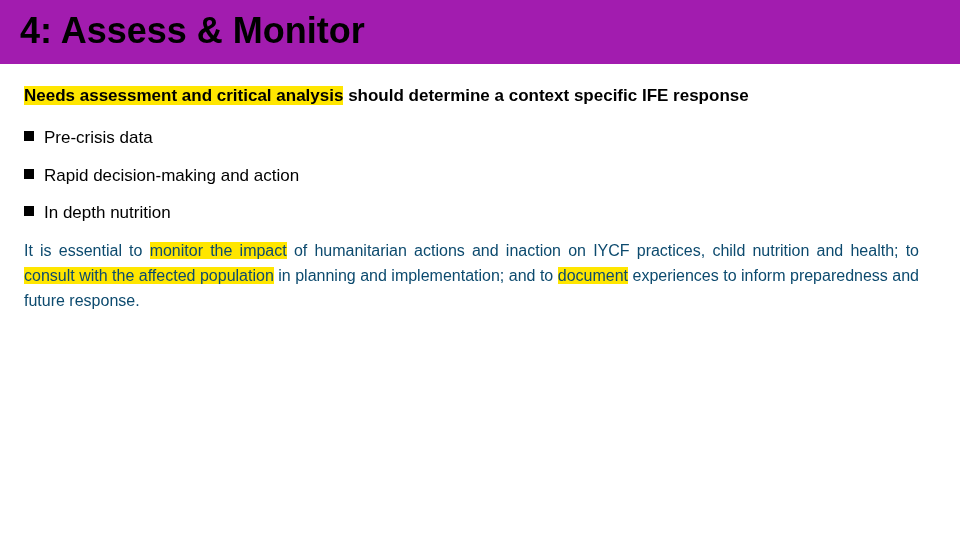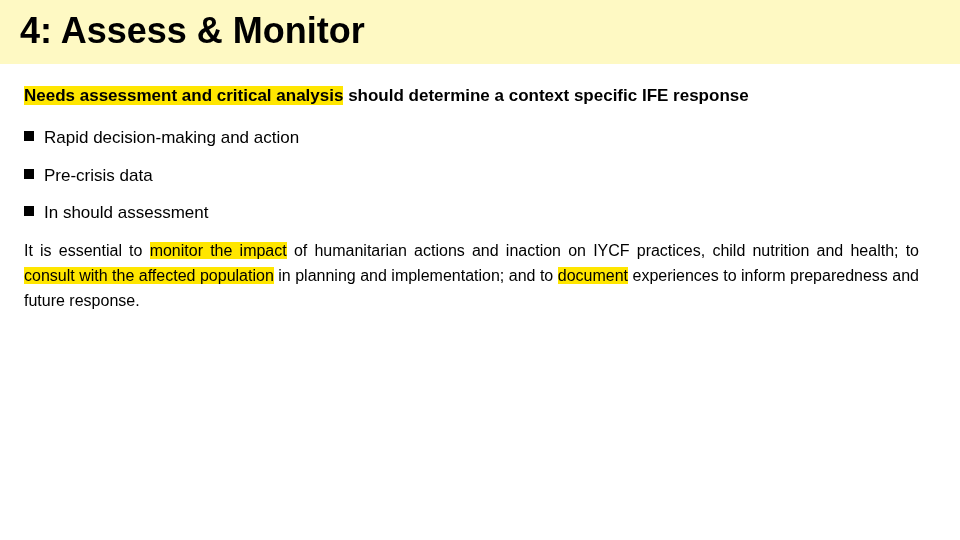--- a/index.html
+++ b/index.html
@@ -10,21 +10,21 @@
 
     body {
       width: 960px;
       height: 540px;
       background: #ffffff;
       font-family: Arial, sans-serif;
       overflow: hidden;
     }
 
     .header {
-      background: #fef9c3;
+      background: #a21caf;
       padding: 10px 32px 12px 20px;
     }
 
     .header-title {
       font-size: 36px;
       font-weight: bold;
       color: #000000;
     }
 
     .content {
@@ -62,21 +62,21 @@
       width: 10px;
       height: 10px;
       background: #000;
       margin-right: 10px;
       margin-top: 5px;
       flex-shrink: 0;
     }
 
     .body-text {
       font-size: 16px;
-      color: #000000;
+      color: #0c4a6e;
       line-height: 1.55;
       text-align: justify;
       margin-top: 13px;
     }
   </style>
 </head>
 <body>
 
 <div>
 
@@ -86,29 +86,29 @@
 
   <div class="content">
 
     <div class="intro-line">
       <span class="highlight-yellow">Needs assessment and critical analysis</span><span> should determine a context specific IFE response</span>
     </div>
 
     <ul class="bullet-list">
       <li class="bullet-item">
         <span class="bullet-square"></span>
+        <span>Pre-crisis data</span>
+      </li>
+      <li class="bullet-item">
+        <span class="bullet-square"></span>
         <span>Rapid decision-making  and action</span>
       </li>
       <li class="bullet-item">
         <span class="bullet-square"></span>
-        <span>Pre-crisis data</span>
-      </li>
-      <li class="bullet-item">
-        <span class="bullet-square"></span>
-        <span>In should assessment</span>
+        <span>In depth nutrition</span>
       </li>
     </ul>
 
     <p class="body-text">
       <span>It is essential to </span><span class="highlight-yellow">monitor the impact</span><span> of humanitarian actions and inaction on IYCF practices, child nutrition and health; to </span><span class="highlight-yellow">consult with the affected population</span><span> in planning and implementation; and to </span><span class="highlight-yellow">document</span><span> experiences to inform preparedness and future response.</span>
     </p>
 
   </div>
 
 </div>

